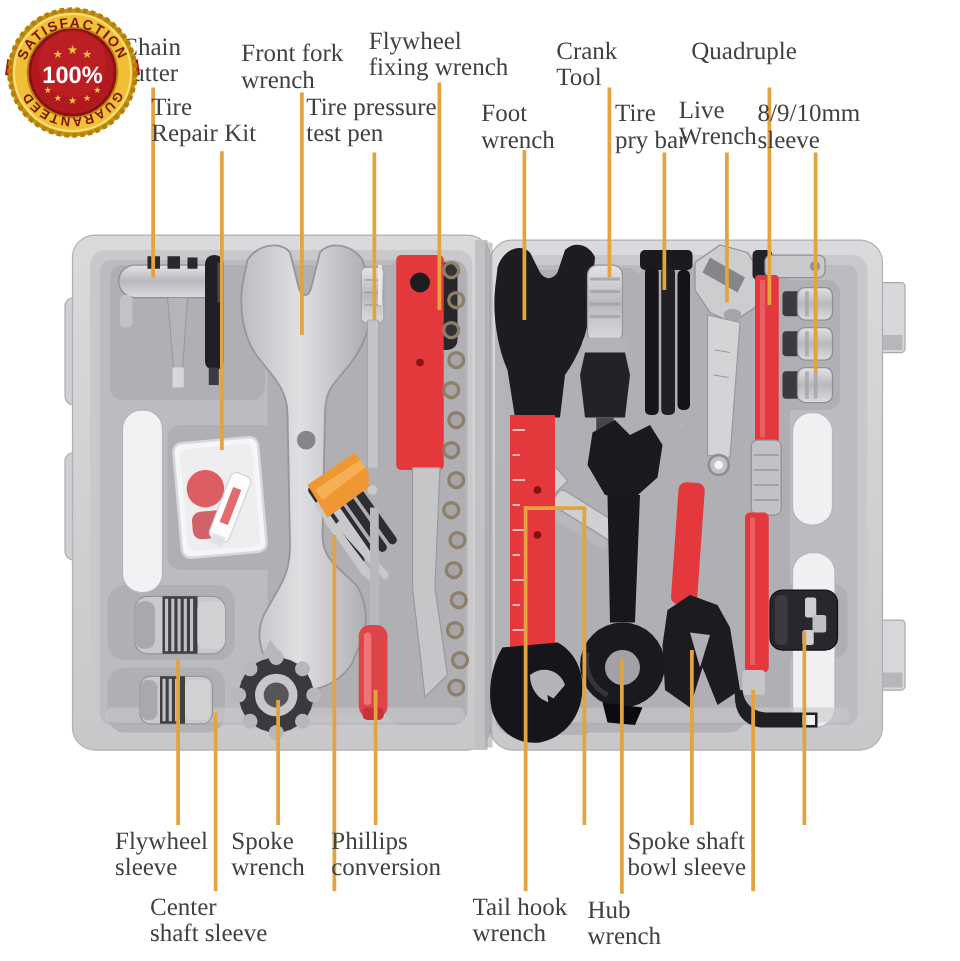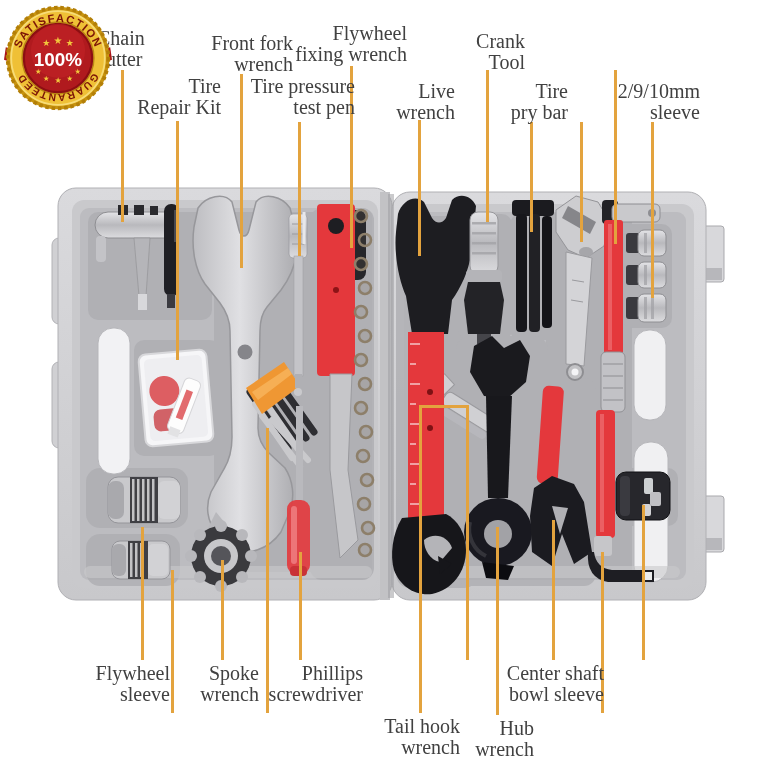--- a/index.html
+++ b/index.html
@@ -3,21 +3,21 @@
 <meta charset="utf-8">
 <style>
   html,body{margin:0;padding:0;background:#ffffff;}
   .stage{position:relative;width:768px;height:769px;background:#ffffff;overflow:hidden;
          font-family:"Liberation Serif", serif;}
   .art{position:absolute;left:0;top:0;z-index:1;}
   .badge{position:absolute;left:4px;top:4px;width:108px;height:108px;z-index:4;}
   .lead{position:absolute;width:3px;background:#E3A33E;z-index:2;}
   .lead-h{position:absolute;height:3px;background:#E3A33E;z-index:2;}
   .lbl{position:absolute;z-index:3;color:#414141;font-size:20px;line-height:21px;
-       text-align:right;white-space:nowrap;}
+       text-align:left;white-space:nowrap;}
   .lbl.left{text-align:left;}
   .btxt{font-family:"Liberation Sans", sans-serif;font-weight:bold;}
 </style>
 </head>
 <body>
 
 <div class="stage">
 
   <svg class="art" width="768" height="769" viewBox="0 0 768 769">
     <defs>
@@ -408,52 +408,61 @@
   </div>
   <div class="lbl" style="left:295px;top:23px;width:112px">
     <div>Flywheel</div>
     <div>fixing wrench</div>
   </div>
   <div class="lbl" style="left:445px;top:31px;width:80px">
     <div>Crank</div>
     <div>Tool</div>
   </div>
   <div class="lbl" style="left:553px;top:31px;width:134px">
+    <div>Quadruple</div>
   </div>
   <div class="lbl" style="left:385px;top:81px;width:70px">
-    <div>Live</div>
+    <div>Foot</div>
     <div>wrench</div>
   </div>
   <div class="lbl" style="left:492px;top:81px;width:76px">
     <div>Tire</div>
     <div>pry bar</div>
   </div>
+  <div class="lbl" style="left:543px;top:78px;width:76px">
+    <div>Live</div>
+    <div>Wrench</div>
+  </div>
   <div class="lbl" style="left:606px;top:81px;width:94px">
-    <div>2/9/10mm</div>
+    <div>8/9/10mm</div>
     <div>sleeve</div>
   </div>
 
   <div class="lbl" style="left:92px;top:663px;width:78px">
     <div>Flywheel</div>
     <div>sleeve</div>
   </div>
+  <div class="lbl" style="left:120px;top:716px;width:130px">
+    <div>Center</div>
+    <div>shaft sleeve</div>
+  </div>
   <div class="lbl" style="left:185px;top:663px;width:74px">
     <div>Spoke</div>
     <div>wrench</div>
   </div>
   <div class="lbl" style="left:265px;top:663px;width:98px">
     <div>Phillips</div>
-    <div>screwdriver</div>
+    <div>conversion</div>
   </div>
   <div class="lbl" style="left:378px;top:716px;width:82px">
     <div>Tail hook</div>
     <div>wrench</div>
   </div>
   <div class="lbl" style="left:470px;top:718px;width:64px">
     <div>Hub</div>
     <div>wrench</div>
   </div>
   <div class="lbl" style="left:502px;top:663px;width:102px">
-    <div>Center shaft</div>
+    <div>Spoke shaft</div>
     <div>bowl sleeve</div>
   </div>
 
 </div>
 
 </body></html>

